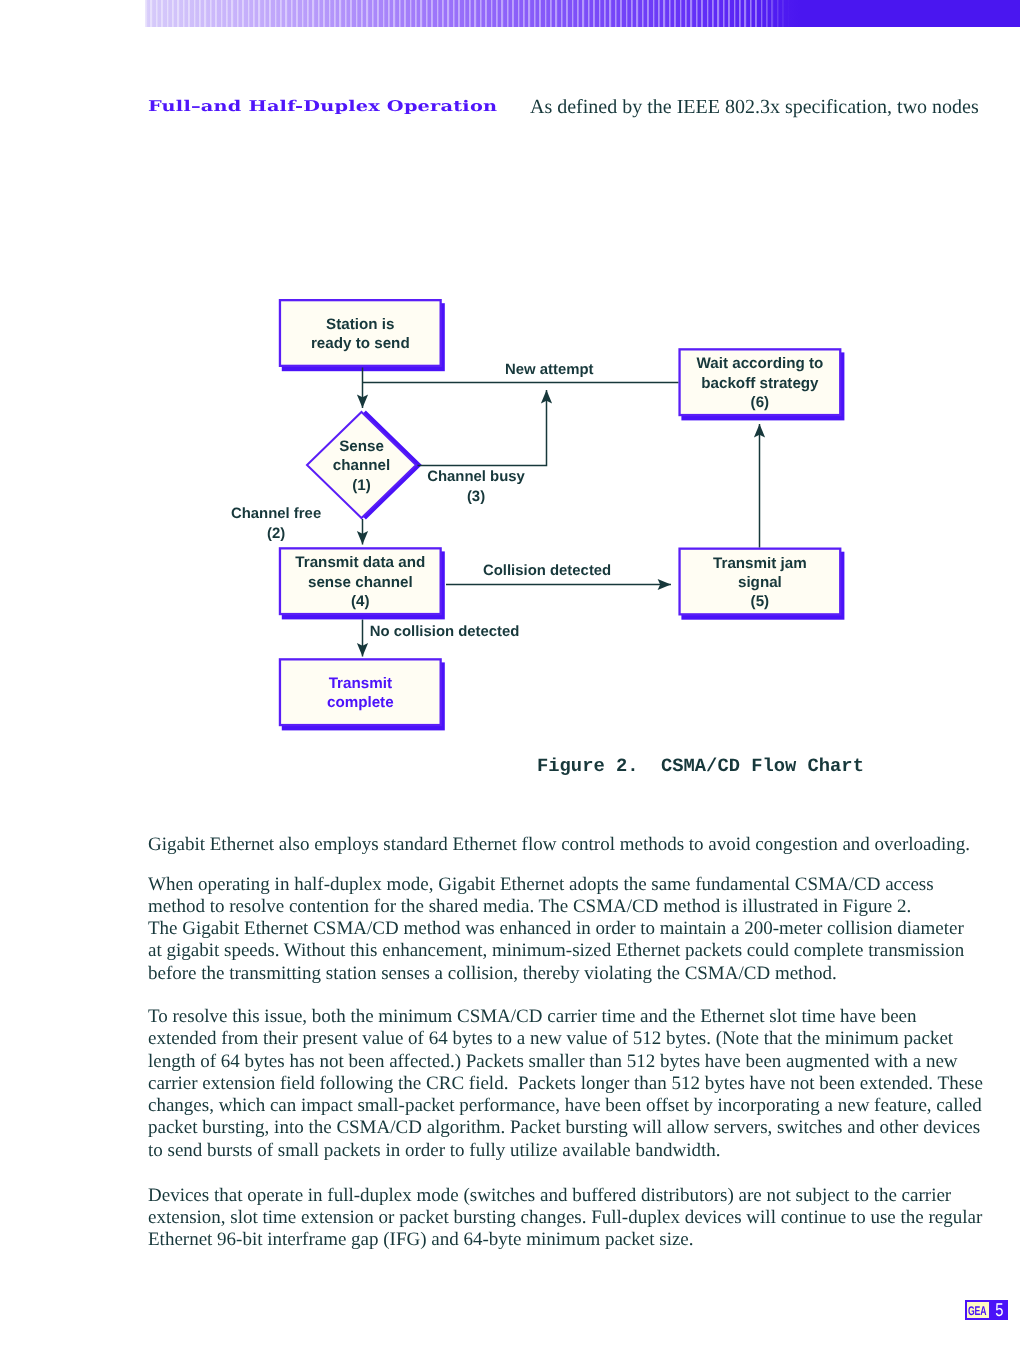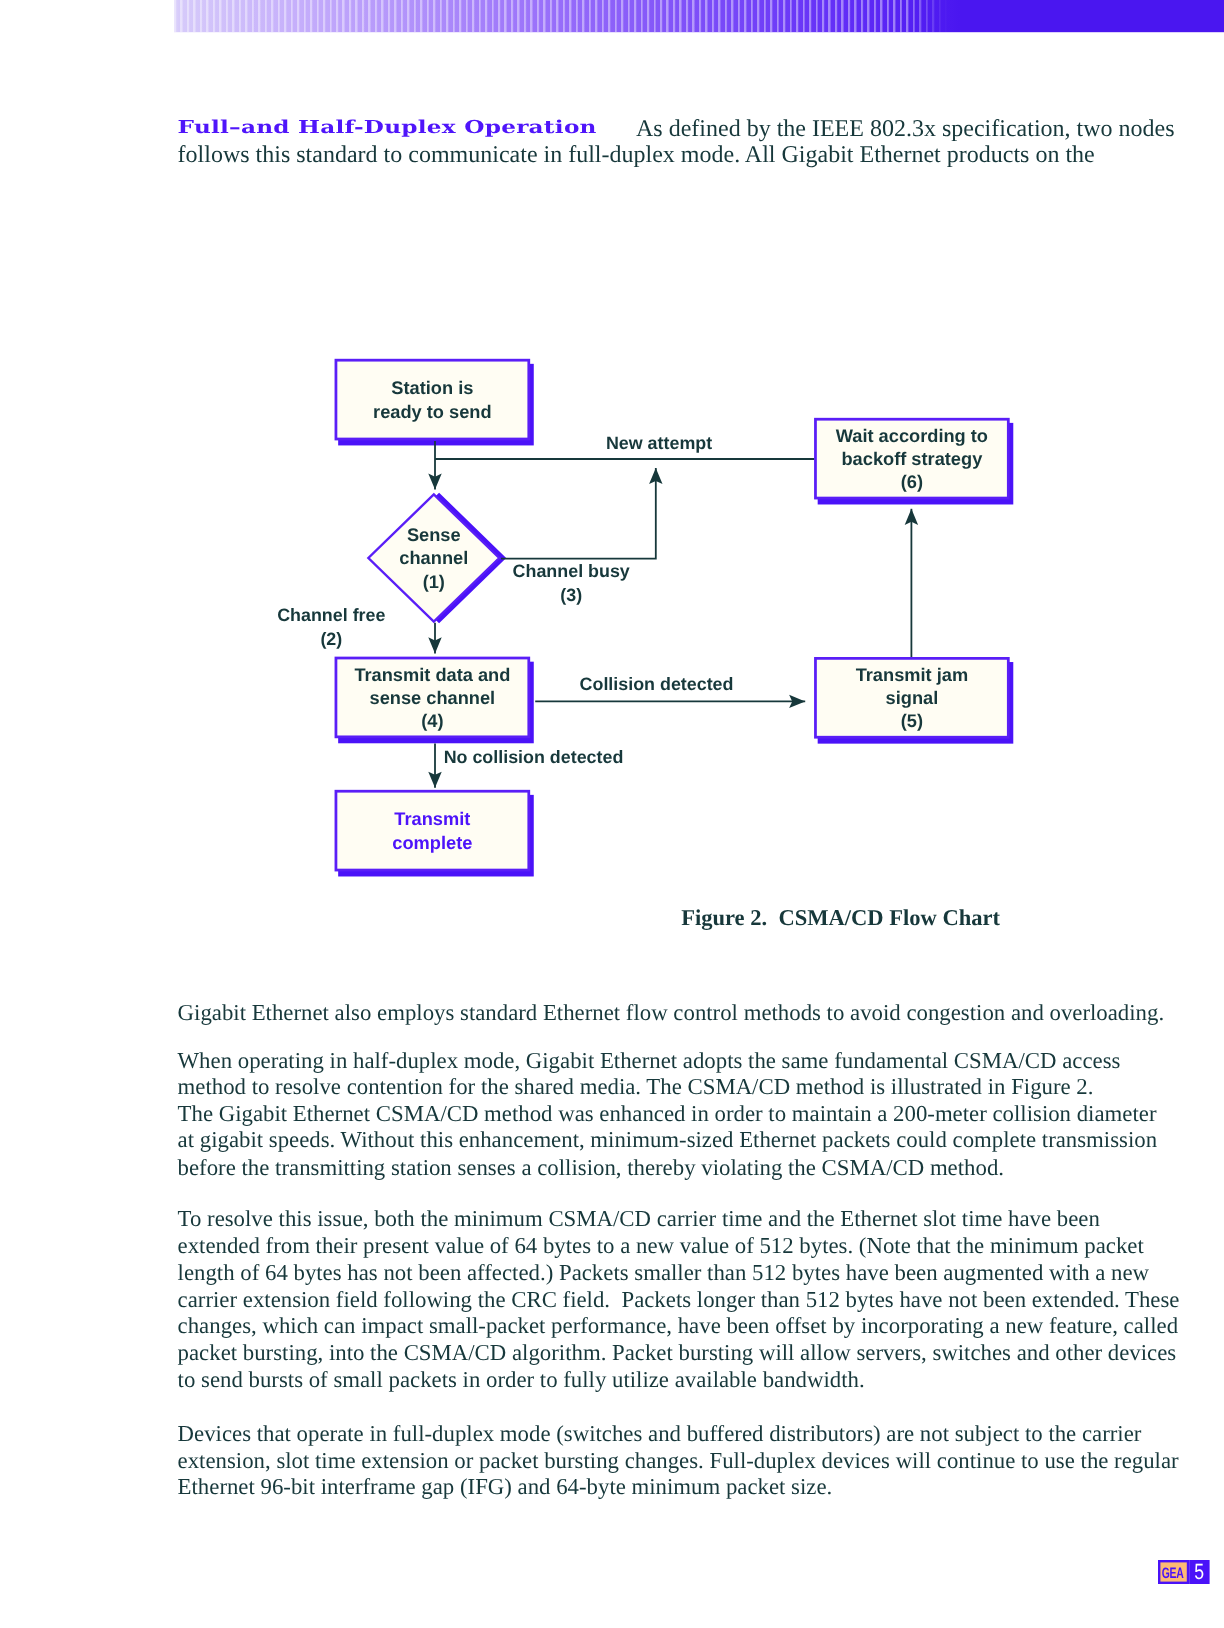--- a/index.html
+++ b/index.html
@@ -50,21 +50,20 @@
 
 <div class="abs" id="topbar">
   <div class="base" style="background: linear-gradient(to right, rgb(221, 211, 251) 0%, rgb(214, 202, 250) 0.57%, rgb(197, 174, 251) 12%, rgb(154, 113, 250) 34.86%, rgb(98, 46, 247) 63.66%, rgb(74, 22, 240) 74.86%, rgb(74, 22, 240) 100%);"></div>
   <div class="stripes" style="background: repeating-linear-gradient(to right, rgba(255, 255, 255, 0.42) 0px, rgba(255, 255, 255, 0.42) 1.2px, rgba(255, 255, 255, 0) 2.3px, rgba(255, 255, 255, 0) 5.4px); mask-image: linear-gradient(to right, rgb(0, 0, 0) 0%, rgb(0, 0, 0) 69.71%, rgba(0, 0, 0, 0) 73.71%);"></div>
 </div>
 
 <div class="abs" id="heading" style="color: rgb(79, 21, 250);">Full–and Half-Duplex Operation</div>
 
 <div class="abs" id="introblock">
     <div class="ln" style="color: rgb(23, 56, 59); padding-left: 382px;">As defined by the IEEE 802.3x specification, two nodes</div>
-    <div class="ln" style="color: rgb(23, 56, 59);">follows this standard to communicate in full-duplex mode. All Gigabit Ethernet products on the</div>
   </div>
 
 <svg class="abs" id="flow-svg" width="1020" height="1357" viewBox="0 0 1020 1357" style="left:0;top:0;">
     <g>
       <rect x="281.8" y="303.2" width="163" height="68" fill="#4a12f8"></rect>
       <rect x="681.4" y="352.4" width="163" height="68" fill="#4a12f8"></rect>
       <rect x="281.8" y="551.4000000000001" width="163" height="68" fill="#4a12f8"></rect>
       <rect x="681.4" y="551.7" width="163" height="68" fill="#4a12f8"></rect>
       <rect x="281.8" y="662.4000000000001" width="163" height="68" fill="#4a12f8"></rect>
       <polygon points="365.9,412 420.4,465 365.9,518 311.4,465" fill="#4a12f8" stroke="#4a12f8" stroke-width="2" stroke-linejoin="miter"></polygon>
@@ -112,29 +111,29 @@
       <text x="549.2" y="374.2" text-anchor="middle" font-family="&quot;Liberation Sans&quot;, sans-serif" font-weight="bold" font-size="14.9" fill="#17383b">New attempt</text>
       <text x="476" y="480.8" text-anchor="middle" font-family="&quot;Liberation Sans&quot;, sans-serif" font-weight="bold" font-size="14.9" fill="#17383b">Channel busy</text>
       <text x="476" y="500.8" text-anchor="middle" font-family="&quot;Liberation Sans&quot;, sans-serif" font-weight="bold" font-size="14.9" fill="#17383b">(3)</text>
       <text x="276.1" y="517.8" text-anchor="middle" font-family="&quot;Liberation Sans&quot;, sans-serif" font-weight="bold" font-size="14.9" fill="#17383b">Channel free</text>
       <text x="276.1" y="537.8" text-anchor="middle" font-family="&quot;Liberation Sans&quot;, sans-serif" font-weight="bold" font-size="14.9" fill="#17383b">(2)</text>
       <text x="547.1" y="575.4" text-anchor="middle" font-family="&quot;Liberation Sans&quot;, sans-serif" font-weight="bold" font-size="14.9" fill="#17383b">Collision detected</text>
       <text x="444.6" y="635.7" text-anchor="middle" font-family="&quot;Liberation Sans&quot;, sans-serif" font-weight="bold" font-size="14.9" fill="#17383b">No collision detected</text>
     </g>
   </svg>
 
-<div class="abs" id="figcap" style="color: rgb(23, 56, 59);">Figure 2.  CSMA/CD Flow Chart</div>
+<div class="abs" id="figcap" style="color: rgb(23, 56, 59); font-family: Liberation Mono, monospace;">Figure 2.  CSMA/CD Flow Chart</div>
 
 <div id="body-area">
     <div class="abs bodyp" style="top: 833.5px; color: rgb(23, 56, 59);"><div>Gigabit Ethernet also employs standard Ethernet flow control methods to avoid congestion and overloading.</div></div>
     <div class="abs bodyp" style="top: 873.5px; color: rgb(23, 56, 59);"><div>When operating in half-duplex mode, Gigabit Ethernet adopts the same fundamental CSMA/CD access</div><div>method to resolve contention for the shared media. The CSMA/CD method is illustrated in Figure 2.</div><div>The Gigabit Ethernet CSMA/CD method was enhanced in order to maintain a 200-meter collision diameter</div><div>at gigabit speeds. Without this enhancement, minimum-sized Ethernet packets could complete transmission</div><div>before the transmitting station senses a collision, thereby violating the CSMA/CD method.</div></div>
     <div class="abs bodyp" style="top: 1006px; color: rgb(23, 56, 59);"><div>To resolve this issue, both the minimum CSMA/CD carrier time and the Ethernet slot time have been</div><div>extended from their present value of 64 bytes to a new value of 512 bytes. (Note that the minimum packet</div><div>length of 64 bytes has not been affected.) Packets smaller than 512 bytes have been augmented with a new</div><div>carrier extension field following the CRC field.  Packets longer than 512 bytes have not been extended. These</div><div>changes, which can impact small-packet performance, have been offset by incorporating a new feature, called</div><div>packet bursting, into the CSMA/CD algorithm. Packet bursting will allow servers, switches and other devices</div><div>to send bursts of small packets in order to fully utilize available bandwidth.</div></div>
     <div class="abs bodyp" style="top: 1184.5px; color: rgb(23, 56, 59);"><div>Devices that operate in full-duplex mode (switches and buffered distributors) are not subject to the carrier</div><div>extension, slot time extension or packet bursting changes. Full-duplex devices will continue to use the regular</div><div>Ethernet 96-bit interframe gap (IFG) and 64-byte minimum packet size.</div></div>
   </div>
 
 <div class="abs" id="footer">
-  <span class="gea" style="color: rgb(74, 18, 248); border-color: rgb(74, 18, 248); background: #fdba74;">
+  <span class="gea" style="color: rgb(74, 18, 248); border-color: rgb(74, 18, 248); background: #fef9c3;">
       <span>GEA</span>
     </span>
   <span class="pg" style="background: rgb(74, 18, 248); color: rgb(255, 255, 255);">
       <span>5</span>
     </span>
 </div>
 
 </body></html>

